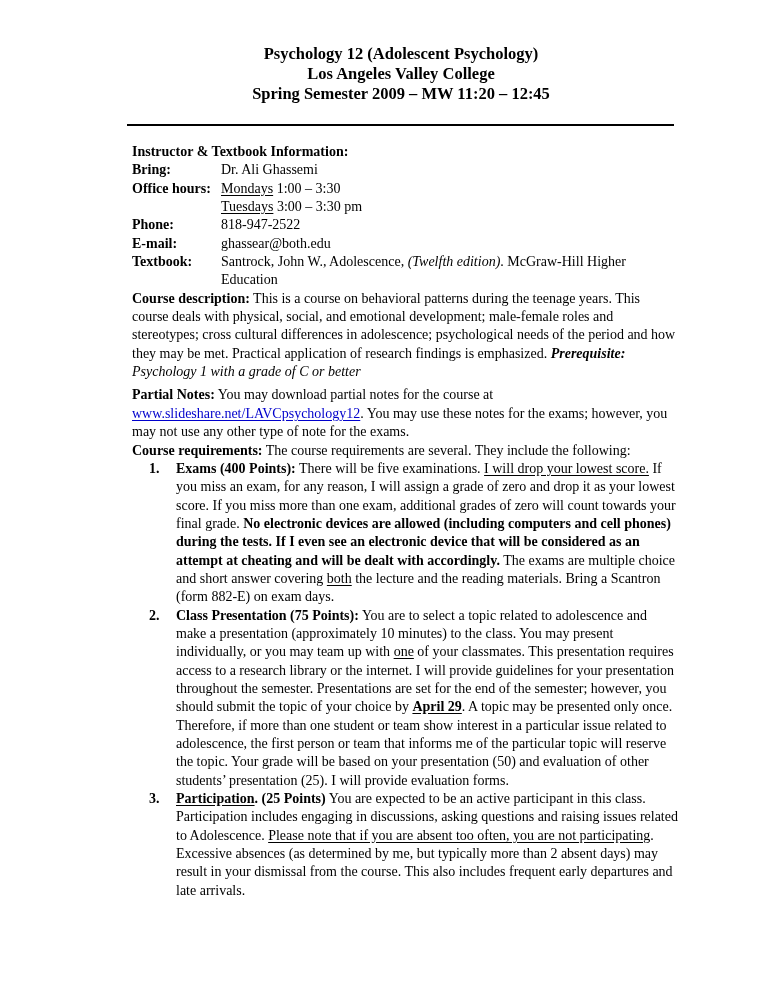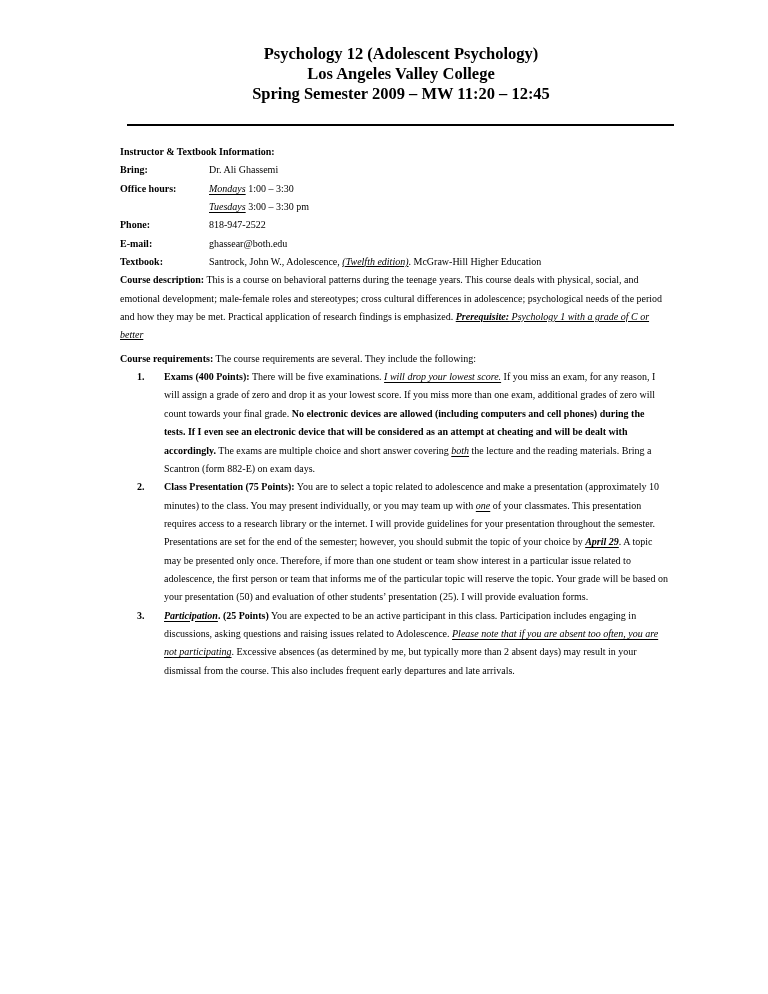--- a/index.html
+++ b/index.html
@@ -3,28 +3,28 @@
 <meta charset="utf-8">
 <style>
   html, body { margin: 0; padding: 0; background: #ffffff; }
   body { width: 768px; height: 994px; position: relative; overflow: hidden;
          font-family: "Liberation Serif", "DejaVu Serif", serif; color: #000; }
   .page { position: absolute; left: 0; top: 0; width: 768px; height: 994px; margin-left: 17px; }
   .header { position: absolute; top: 44px; left: 0; width: 768px; text-align: center;
             font-weight: bold; font-size: 16.5px; line-height: 20px; }
   .rule { position: absolute; top: 124px; left: 110px; width: 547px; height: 0;
           border-top: 2px solid #000; }
-  .body { position: absolute; top: 143px; left: 103px; width: 548px;
-          font-size: 10px; line-height: 18.35px; }
+  .body { position: absolute; top: 143px; left: 115px; width: 548px;
+          font-size: 14px; line-height: 18.35px; }
   .row { display: flex; }
   .lbl { font-weight: bold; width: 89px; flex: none; white-space: nowrap; }
   .val { flex: 1; }
   b { font-weight: bold; }
-  i { font-style: italic; text-decoration: underline; }
-  u { text-decoration: underline; text-underline-offset: 2px; font-style: italic; }
+  i { font-style: italic; }
+  u { text-decoration: underline; text-underline-offset: 2px; }
   .link { color: #1a0dab; color: #0000cc; text-decoration: underline; text-underline-offset: 2px; }
   .gap { height: 5px; }
   ol { margin: 0; padding: 0; list-style: none; }
   .li { position: relative; padding-left: 44px; }
   .num { position: absolute; left: 17px; top: 0; font-weight: bold; }
   p { margin: 0; }
 </style>
 </head>
 <body>
 
@@ -68,20 +68,21 @@
 
     <div class="row">
       <span class="lbl">Textbook:</span>
       <span class="val"><span>Santrock, John W., Adolescence, </span><i>(Twelfth edition)</i><span>. McGraw-Hill Higher Education</span></span>
     </div>
 
     <p><b>Course description:</b><span>  This is a course on behavioral patterns during the teenage years. This course deals with physical, social, and emotional development; male-female roles and stereotypes; cross cultural differences in adolescence; psychological needs of the period and how they may be met.  Practical application of research findings is emphasized.  </span><b><i>Prerequisite:</i></b><i> Psychology 1 with a grade of C or better</i></p>
 
     <div class="gap"></div>
 
+    <p><b>Partial Notes:</b><span> You may download partial notes for the course at </span><span class="link">www.slideshare.net/LAVCpsychology12</span><span>.  You may use these notes for the exams; however, you may not use any other type of note for the exams.</span></p>
 
     <p><b>Course requirements:</b><span>  The course requirements are several.  They include the following:</span></p>
 
     <ol>
       <li class="li">
         <span class="num">1.</span>
         <b>Exams (400 Points):</b><span>  There will be five examinations.  </span><u>I will drop your lowest score.</u><span>  If you miss an exam, for any reason, I will assign a grade of zero and drop it as your lowest score.  If you miss more than one exam, additional grades of zero will count towards your final grade.  </span><b>No electronic devices are allowed (including computers and cell phones) during the tests.  If I even see an electronic device that will be considered as an attempt at cheating and will be dealt with accordingly.</b><span> The exams are multiple choice and short answer covering </span><u>both</u><span> the lecture and the reading materials.  Bring a Scantron (form 882-E) on exam days.</span>
       </li>
       <li class="li">
         <span class="num">2.</span>

